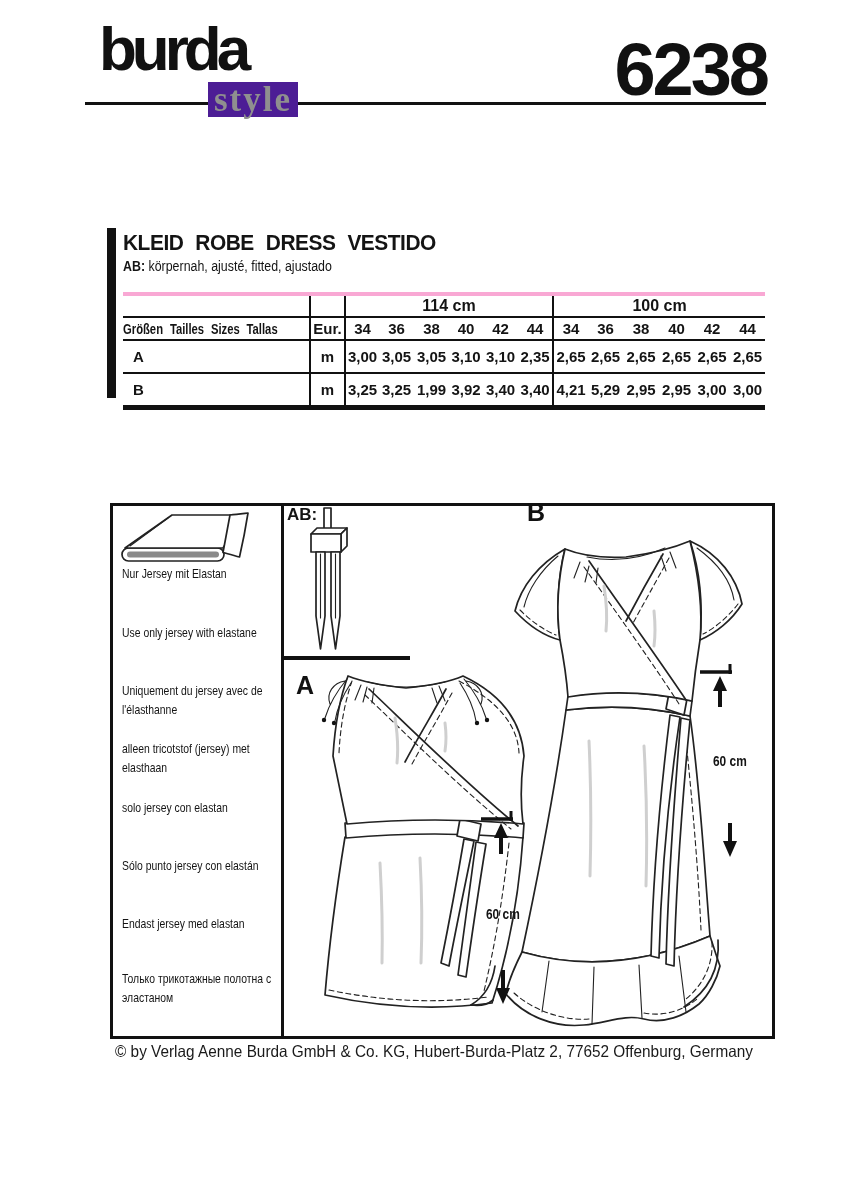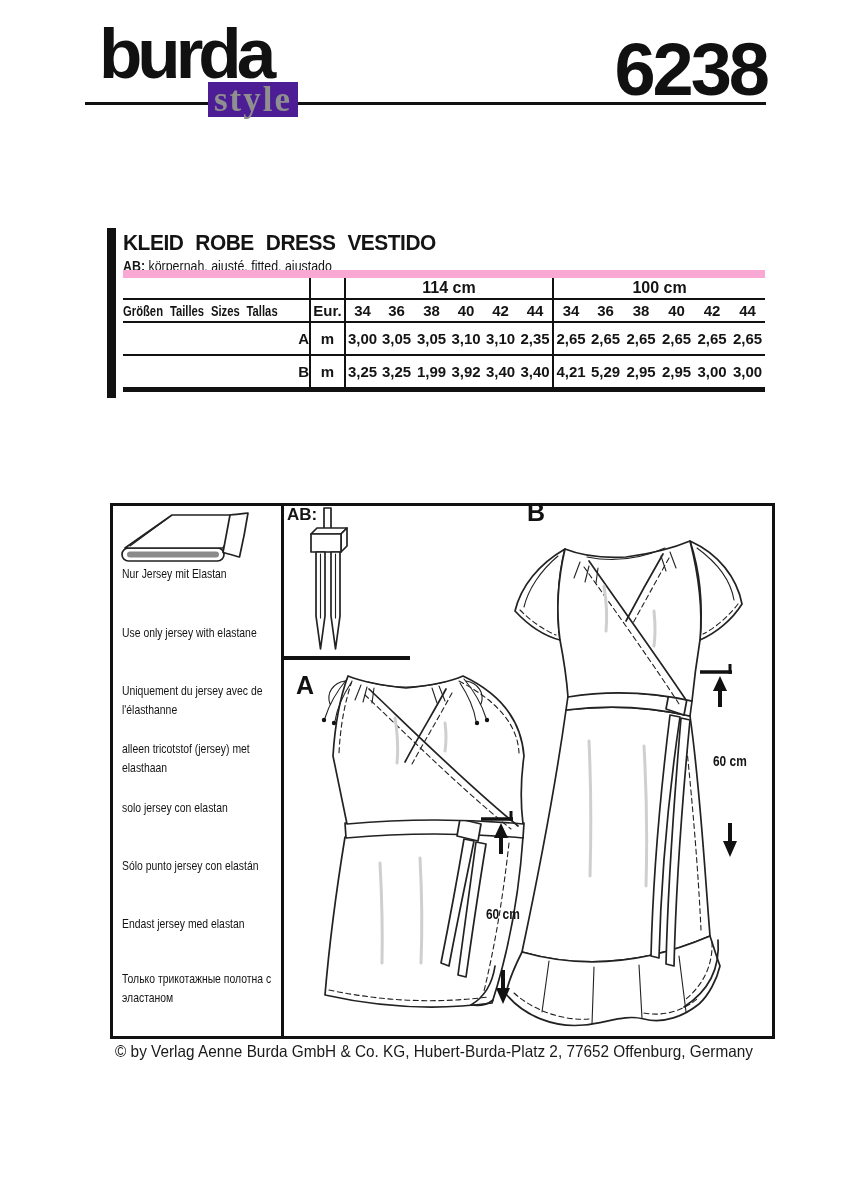--- a/index.html
+++ b/index.html
@@ -1,40 +1,40 @@
 <!DOCTYPE html>
 <html><head>
 <meta charset="utf-8">
 <style>
   html,body{margin:0;padding:0;background:#fff;}
   #page{position:relative;width:868px;height:1200px;background:#ffffff;overflow:hidden;
         font-family:"Liberation Sans",sans-serif;color:#141414;}
   .abs{position:absolute;}
 
   
-  #brand{left:99px;top:18px;font-size:71px;font-weight:bold;letter-spacing:-5px;line-height:1;color:#111;}
+  #brand{left:99px;top:18px;font-size:62px;font-weight:bold;letter-spacing:-5px;line-height:1;color:#111;}
   #brand-sub{left:208px;top:82px;font-family:"Liberation Serif",serif;font-weight:bold;
              font-size:35px;letter-spacing:2px;color:#8f8f8f;background:#4c1d95;padding:0 6px;line-height:1;}
   #head-rule{left:85px;top:102px;width:681px;height:3px;background:#111;}
   #pattern-number{left:520px;top:33px;width:247px;text-align:right;font-size:74px;font-weight:bold;
                   letter-spacing:-3px;line-height:1;color:#111;}
 
   
   #title-bar{left:107px;top:228px;width:9px;height:170px;background:#111;}
   #main-title{left:123px;top:230px;font-size:22px;font-weight:bold;letter-spacing:-0.5px;word-spacing:7px;
               transform:scaleX(.95);transform-origin:left top;white-space:nowrap;}
   #sub-title{left:123px;top:257px;font-size:15.5px;transform:scaleX(.8);transform-origin:left top;white-space:nowrap;}
   #sub-title b{font-weight:bold;}
 
   
-  #fabric-table{left:123px;top:270px;width:642px;border-collapse:collapse;table-layout:fixed;
-                border-top:8px solid #f9a8d4;border-bottom:5px solid #111;}
+  #fabric-table{left:123px;top:292px;width:642px;border-collapse:collapse;table-layout:fixed;
+                border-top:4px solid #f9a8d4;border-bottom:5px solid #111;}
   #fabric-table td{padding:0;font-size:15px;font-weight:bold;text-align:center;vertical-align:middle;
                    white-space:nowrap;color:#141414;}
-  #fabric-table td.lbl{text-align:right;}
+  #fabric-table td.lbl{text-align:left;}
   #fabric-table .bR{border-right:2.5px solid #111;}
   #fabric-table tr.hl td{border-bottom:2px solid #111;}
   #fabric-table tr.r1 td{height:20px;font-size:16px;}
   #fabric-table tr.r2 td{height:21px;}
   #fabric-table tr.rv td{height:31px;}
   #fabric-table td.ind{padding-left:10px;}
   .cond{display:inline-block;transform:scaleX(.75);transform-origin:left center;word-spacing:5px;}
 
   
   #panel{left:110px;top:503px;width:665px;height:536px;border:3px solid #111;box-sizing:border-box;}

